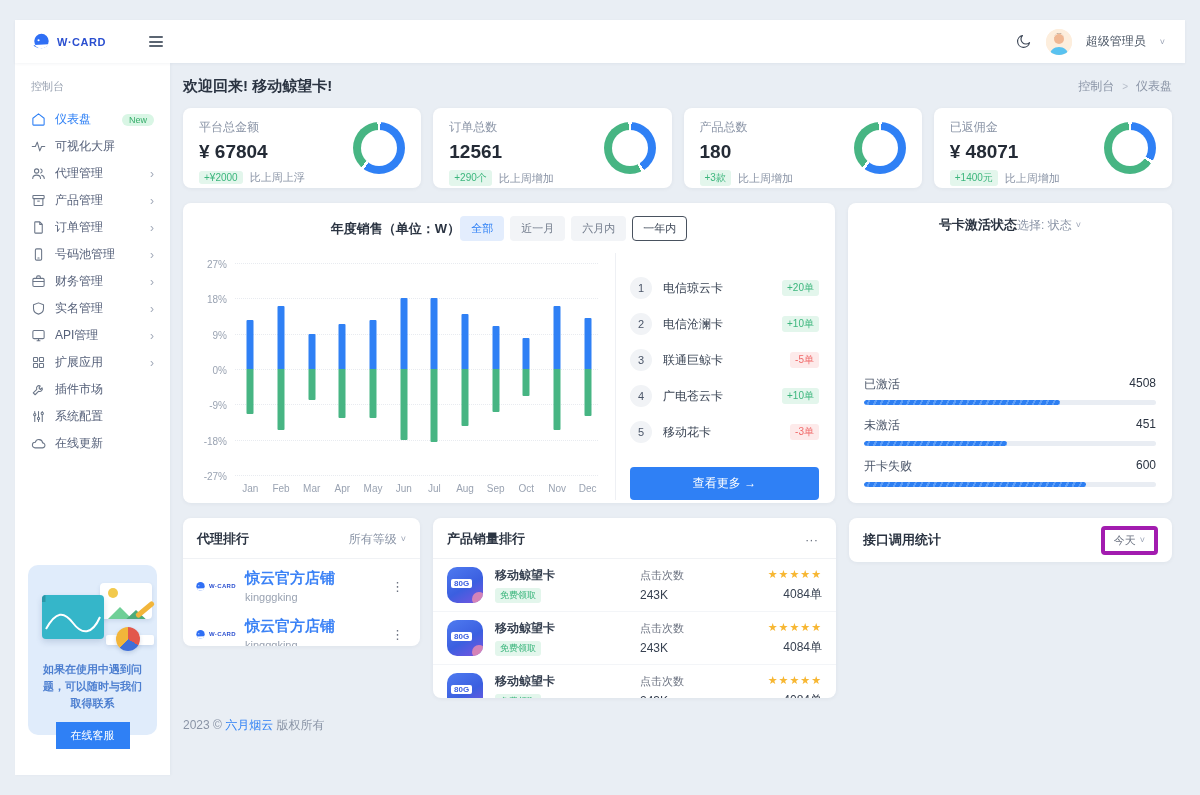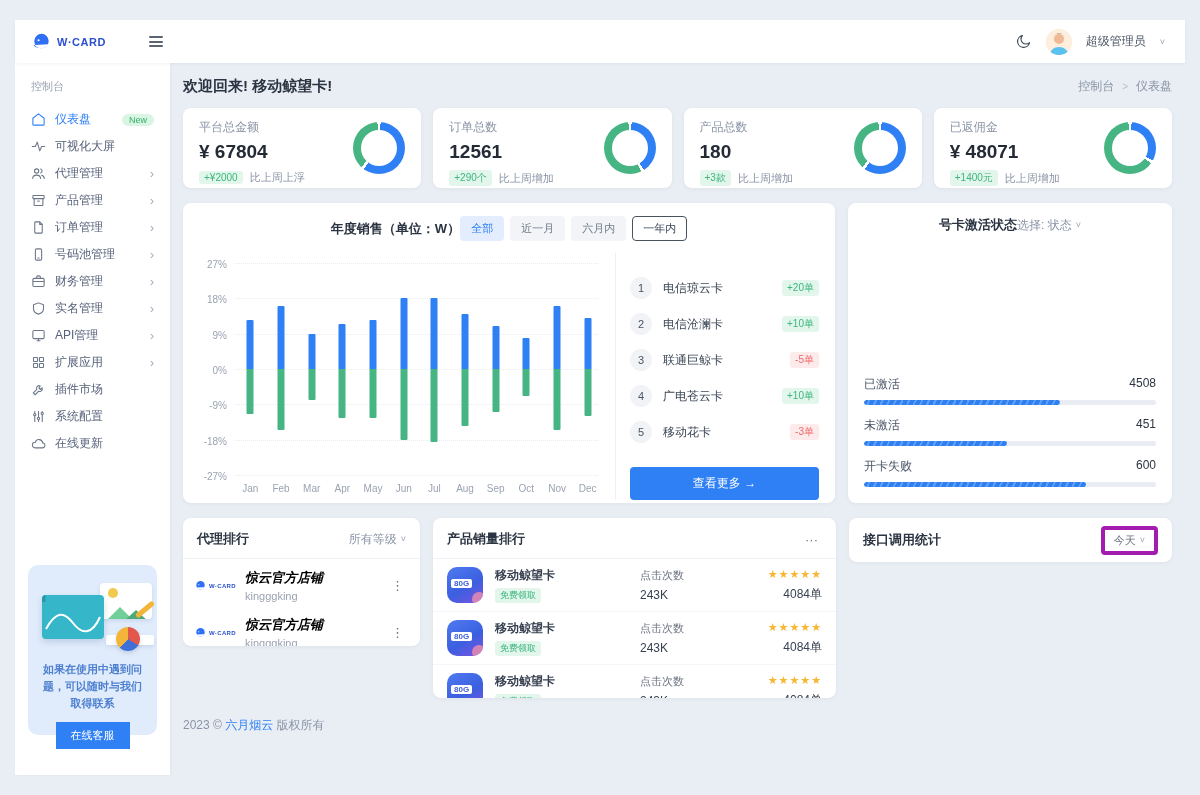--- a/index.html
+++ b/index.html
@@ -119,21 +119,21 @@
           background:repeating-linear-gradient(115deg,#2e7ff2 0,#2e7ff2 4px,#5e9ef6 4px,#5e9ef6 6px); }
 
   .bottom-row { display:flex; gap:13px; margin-top:15px; align-items:flex-start; }
   .agents-panel { width:237px; height:128px; overflow:hidden; }
   .sub-head { display:flex; align-items:center; justify-content:space-between; padding:12px 14px 10px;
               border-bottom:1px solid #f0f2f5; }
   .agent-row { display:flex; align-items:center; padding:10px 12px 4px; }
   .mini-logo { display:flex; align-items:center; gap:3px; width:46px; flex:none; }
   .mini-logo .mtxt { font-size:6px; font-weight:bold; color:#2a4fd0; letter-spacing:.3px; }
   .agent-info { flex:1; margin-left:4px; }
-  .agent-name { font-size:13px; font-weight:bold; color:#000000;font-style:italic; }
+  .agent-name { font-size:15px; font-weight:bold; color:#3b82f6; }
   .agent-user { font-size:11px; color:#9aa3b2; margin-top:3px; }
   .kebab { color:#6b7280; font-size:13px; cursor:pointer; padding:0 4px; }
 
   .products-panel { width:403px; height:180px; overflow:hidden; }
   .prod-row { display:flex; align-items:center; padding:8px 14px; border-bottom:1px solid #f3f5f8; }
   .thumb { width:36px; height:36px; border-radius:10px; flex:none; position:relative; overflow:hidden;
            background:linear-gradient(150deg,#4f7bf0 0%,#3b5fe0 55%,#7a55e0 100%); }
   .thumb-label { position:absolute; left:4px; top:12px; background:#fff; color:#3b5fe0; font-size:8px;
                  font-weight:bold; padding:0 3px; border-radius:2px; }
   .thumb-blob { position:absolute; right:-3px; bottom:-3px; width:14px; height:14px; border-radius:50%;

